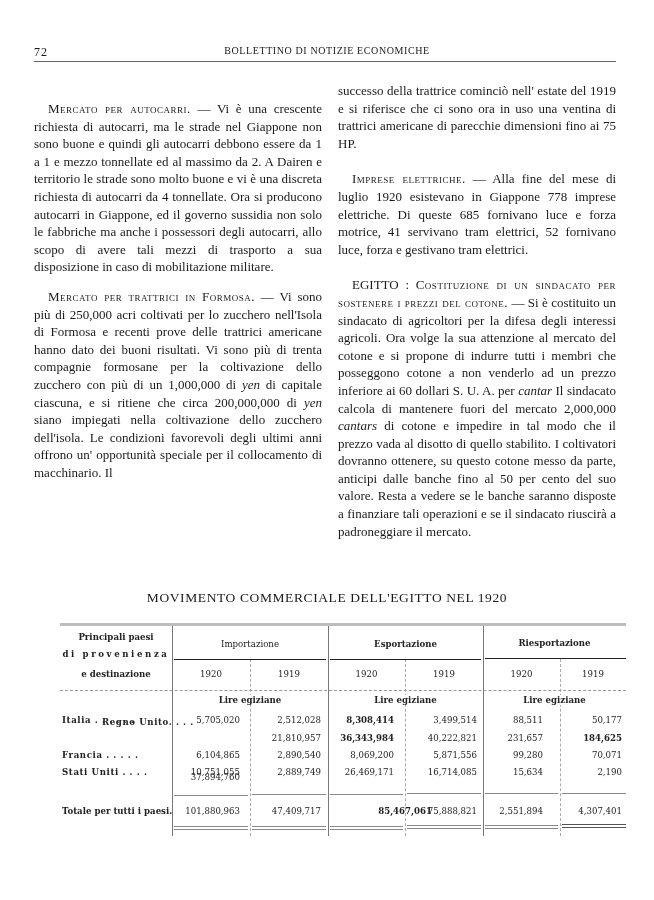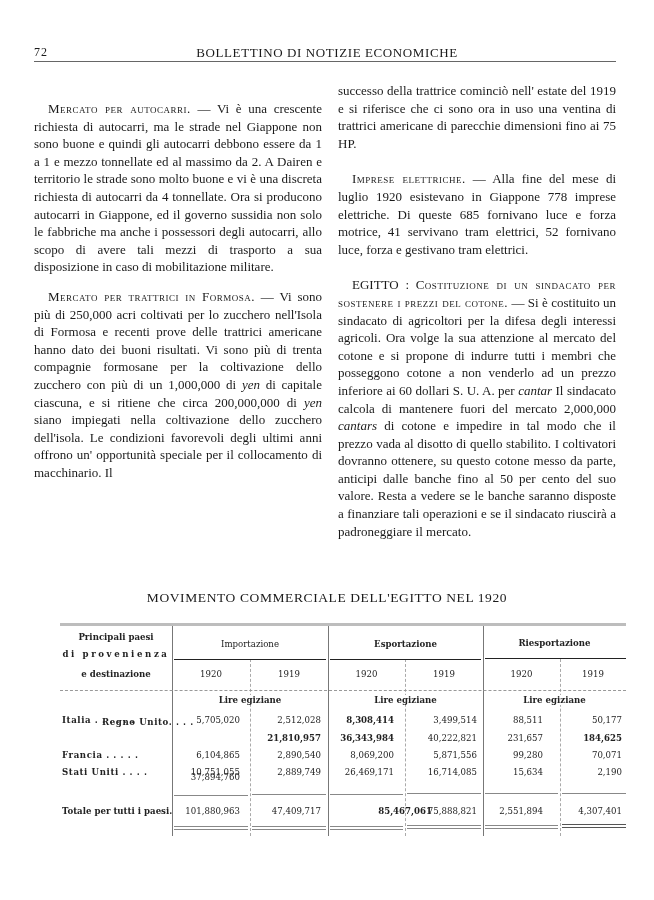--- a/index.html
+++ b/index.html
@@ -2,21 +2,21 @@
 <html><head>
 <meta charset="utf-8">
 <style>
   html, body { margin:0; padding:0; }
   body {
     width:654px; height:900px; background:#ffffff; position:relative; overflow:hidden;
     font-family:"Liberation Serif","DejaVu Serif",serif; color:#1a1a1a;
   }
   .abs { position:absolute; }
   .page-num { left:34px; top:45px; font-size:12px; letter-spacing:1px; }
-  .running-head { left:0; width:654px; top:45px; text-align:center; font-size:13px; letter-spacing:0.6px; }
+  .running-head { left:0; width:654px; top:45px; text-align:center; font-size:10px; letter-spacing:0.6px; }
   .head-rule { left:34px; top:61px; width:582px; height:0; border-top:1px solid #666; }
 
   .col { position:absolute; top:82px; font-size:13px; line-height:17.6px; text-align:justify; }
   .col.left { left:34px; width:288px; }
   .col.right { left:338px; width:278px; }
   .col p { margin:0; text-indent:0; }
   .col p.indent { text-indent:14px; }
   .col .gap { height:18px; }
   .col .gap-small { height:12px; }
   .sc { font-variant:small-caps; letter-spacing:0.5px; }
@@ -100,21 +100,21 @@
     <div class="num" style="left:190px; width:71px; top:92px;">2,512,028</div>
     <div class="num b" style="left:268px; width:66px; top:92px;">8,308,414</div>
     <div class="num" style="left:345px; width:72px; top:92px;">3,499,514</div>
     <div class="num" style="left:423px; width:60px; top:92px;">88,511</div>
     <div class="num" style="left:500px; width:62px; top:92px;">50,177</div>
   </div>
 
   <div>
     <div class="lbl" style="left:2px; top:94px;margin-left:40px;">Regno Unito. . . .</div>
     <div class="num" style="left:112px; width:68px; top:110px;margin-top:39px;">37,894,760</div>
-    <div class="num" style="left:190px; width:71px; top:110px;font-weight:bold;">21,810,957</div>
+    <div class="num" style="left:190px; width:71px; top:110px;">21,810,957</div>
     <div class="num b" style="left:268px; width:66px; top:110px;">36,343,984</div>
     <div class="num" style="left:345px; width:72px; top:110px;">40,222,821</div>
     <div class="num" style="left:423px; width:60px; top:110px;">231,657</div>
     <div class="num b" style="left:500px; width:62px; top:110px;">184,625</div>
   </div>
 
   <div>
     <div class="lbl" style="left:2px; top:127px;">Francia . . . . .</div>
     <div class="num" style="left:112px; width:68px; top:127px;">6,104,865</div>
     <div class="num" style="left:190px; width:71px; top:127px;">2,890,540</div>

